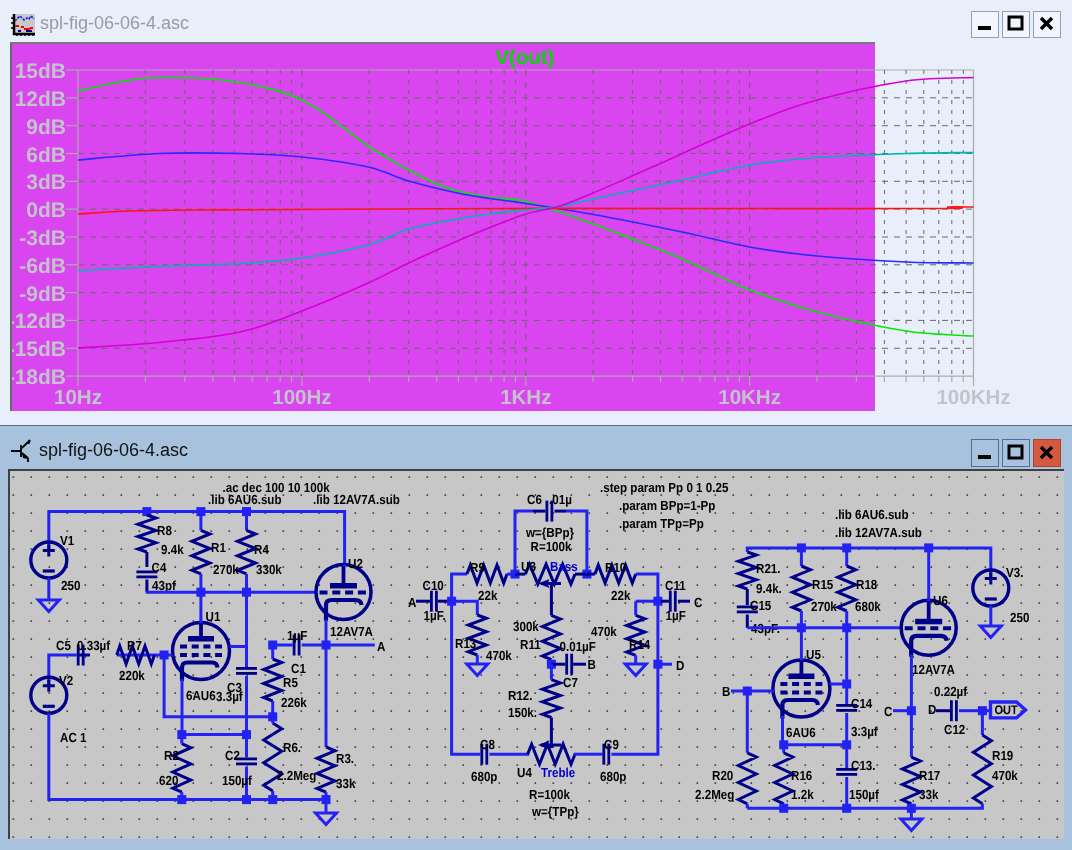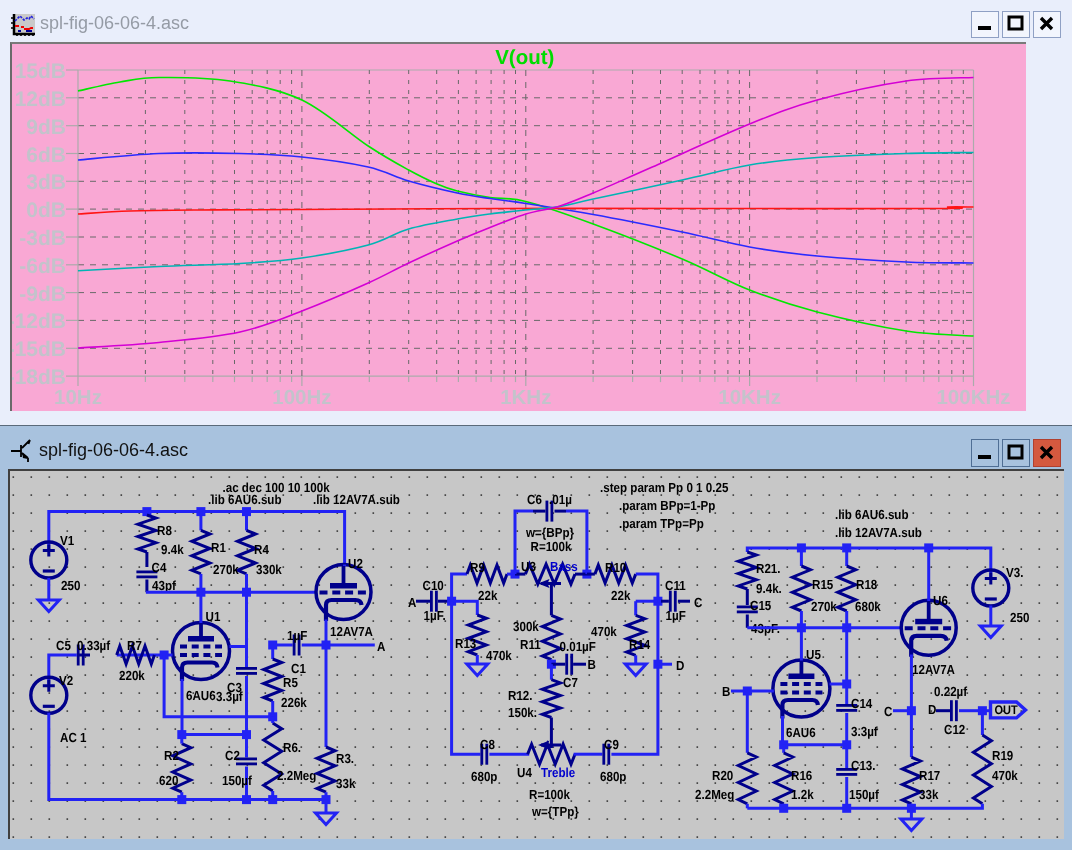--- a/index.html
+++ b/index.html
@@ -1,19 +1,19 @@
 <!DOCTYPE html>
 <html><head><meta charset="utf-8"><style>
 *{margin:0;padding:0;box-sizing:border-box}
 body{width:1072px;height:850px;font-family:"Liberation Sans",sans-serif;background:#e9eefb;overflow:hidden}
 .win1{position:absolute;left:0;top:0;width:1072px;height:415px;background:#e9eefb}
 .tb1{position:absolute;left:0;top:0;width:1072px;height:42px}
 .title1{position:absolute;left:40px;top:13px;font-size:18px;color:#959ba5}
 .btn1{position:absolute;top:11px;width:28px;height:27px;background:#f2f5fd;border:1px solid #8fa0c4;color:#000;text-align:center}
-.plot{position:absolute;left:10px;top:42px;width:1016px;height:369px;background:#f9a8d4;border-top:2px solid #7a7a7a;border-left:2px solid #6a6a6a}
+.plot{position:absolute;left:10px;top:42px;width:865px;height:369px;background:#d946ef;border-top:2px solid #7a7a7a;border-left:2px solid #6a6a6a}
 .win2{position:absolute;left:0;top:425px;width:1072px;height:425px;background:#a8c2de;border-top:1px solid #5a6a7a}
 .title2{position:absolute;left:39px;top:14px;font-size:18px;color:#111}
 .btn2{position:absolute;top:13px;width:28px;height:28px;border:1px solid #4f6e94;color:#000;text-align:center}
 .canvas{position:absolute;left:8px;top:43px;width:1056px;height:370px;background:#c7c7c7;border-top:2px solid #404040;border-left:2px solid #404040}
 svg text{font-family:"Liberation Sans",sans-serif;font-weight:bold;text-rendering:geometricPrecision}
 </style></head><body>
 <div class="win1">
  <div class="tb1">
   <svg style="position:absolute;left:11px;top:13px" width="25" height="23">
    <rect x="3" y="1" width="21" height="20" fill="#c9c9c9"></rect>

